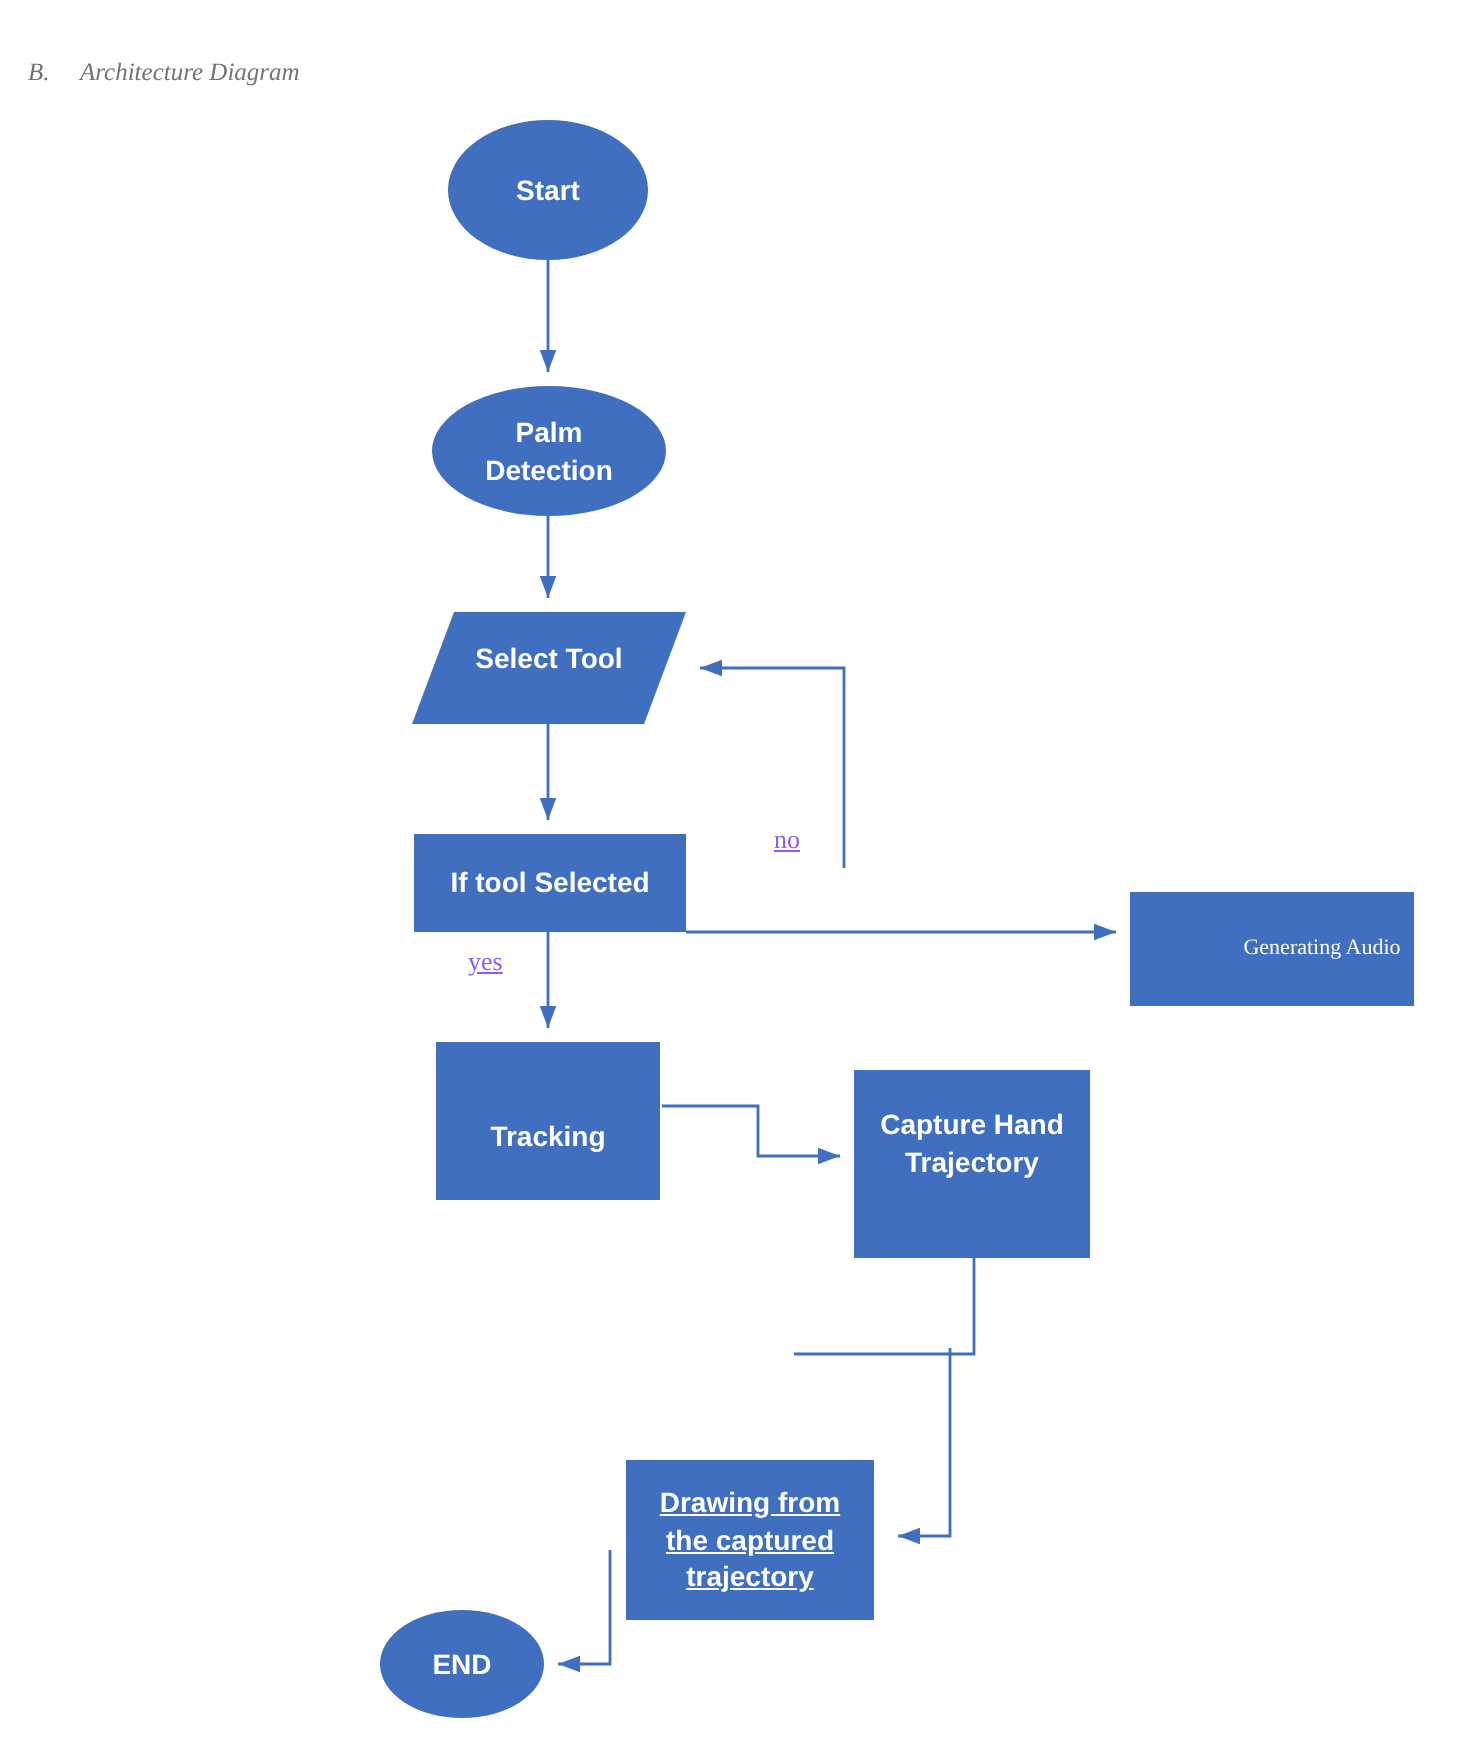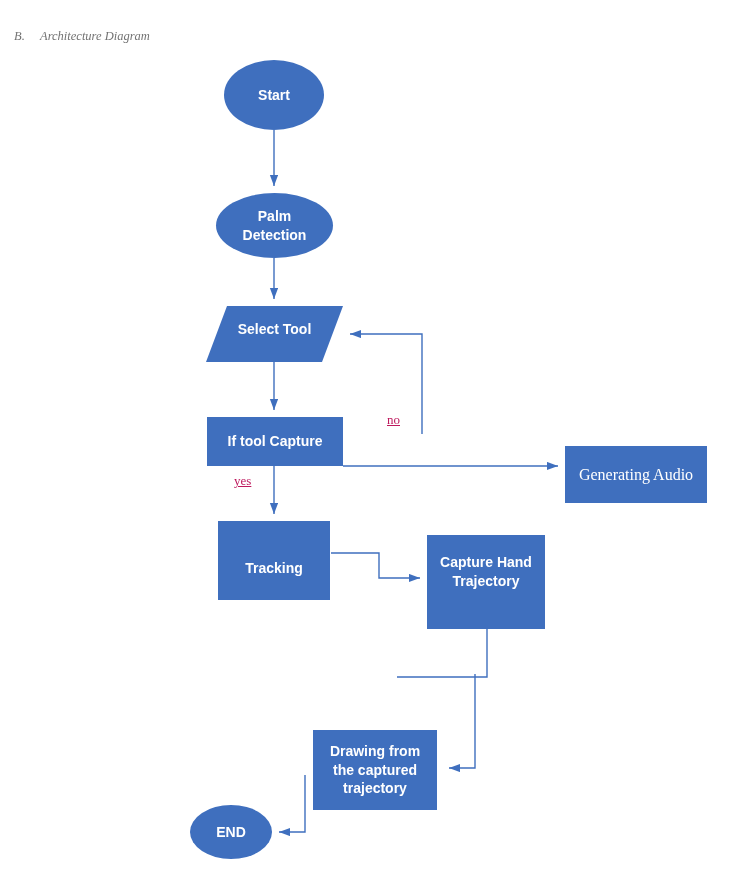--- a/index.html
+++ b/index.html
@@ -44,25 +44,26 @@
     text-align: center;
     line-height: 1.35;
     pointer-events: none;
     display: flex;
     align-items: center;
     justify-content: center;
   }
   .node-label.plain {
     font-weight: normal;
     font-family: "Liberation Serif", serif;
-    font-size: 16px;
+    font-size: 11px;
+    margin-left: 25px;
   }
   .edge-label {
     position: absolute;
-    color: #be185d;
+    color: #8b5cf6;
     font-size: 13px;
     font-family: "Liberation Serif", serif;
     text-decoration: underline;
   }
 </style>
 </head>
 <body>
 
 <div class="heading">
   <span class="label">B.</span><span>Architecture Diagram</span>
@@ -95,21 +96,21 @@
     <path d="M331,553 L379,553 L379,578 L420,578" marker-end="url(#arrow)"></path>
     <path d="M487,629 L487,677 L397,677" stroke-width="1.4"></path>
     <path d="M475,674 L475,768 L449,768" marker-end="url(#arrow)"></path>
     <path d="M305,775 L305,832 L279,832" marker-end="url(#arrow)"></path>
   </g>
 </svg>
 
 <div class="node-label" style="left:224px; top:60px; width:100px; height:70px;">Start</div>
 <div class="node-label" style="left:232px; top:193px; width:85px; height:65px;">Palm Detection</div>
 <div class="node-label" style="left:218px; top:306px; width:113px; height:46px;">Select Tool</div>
-<div class="node-label" style="left:207px; top:417px; width:136px; height:49px;">If tool Capture</div>
+<div class="node-label" style="left:207px; top:417px; width:136px; height:49px;">If tool Selected</div>
 <div class="node-label plain" style="left:565px; top:446px; width:142px; height:57px;">Generating Audio</div>
 <div class="node-label" style="left:218px; top:521px; width:112px; height:94px;">Tracking</div>
 <div class="node-label" style="left:432px; top:535px; width:108px; height:74px;">Capture Hand Trajectory</div>
-<div class="node-label" style="left:318px; top:730px; width:114px; height:80px;">Drawing from the captured trajectory</div>
+<div class="node-label" style="left:318px; top:730px; width:114px; height:80px;text-decoration:underline;">Drawing from the captured trajectory</div>
 <div class="node-label" style="left:190px; top:805px; width:82px; height:54px;">END</div>
 
 <div class="edge-label" style="left:387px; top:412px;">no</div>
 <div class="edge-label" style="left:234px; top:473px;">yes</div>
 
 </body></html>

